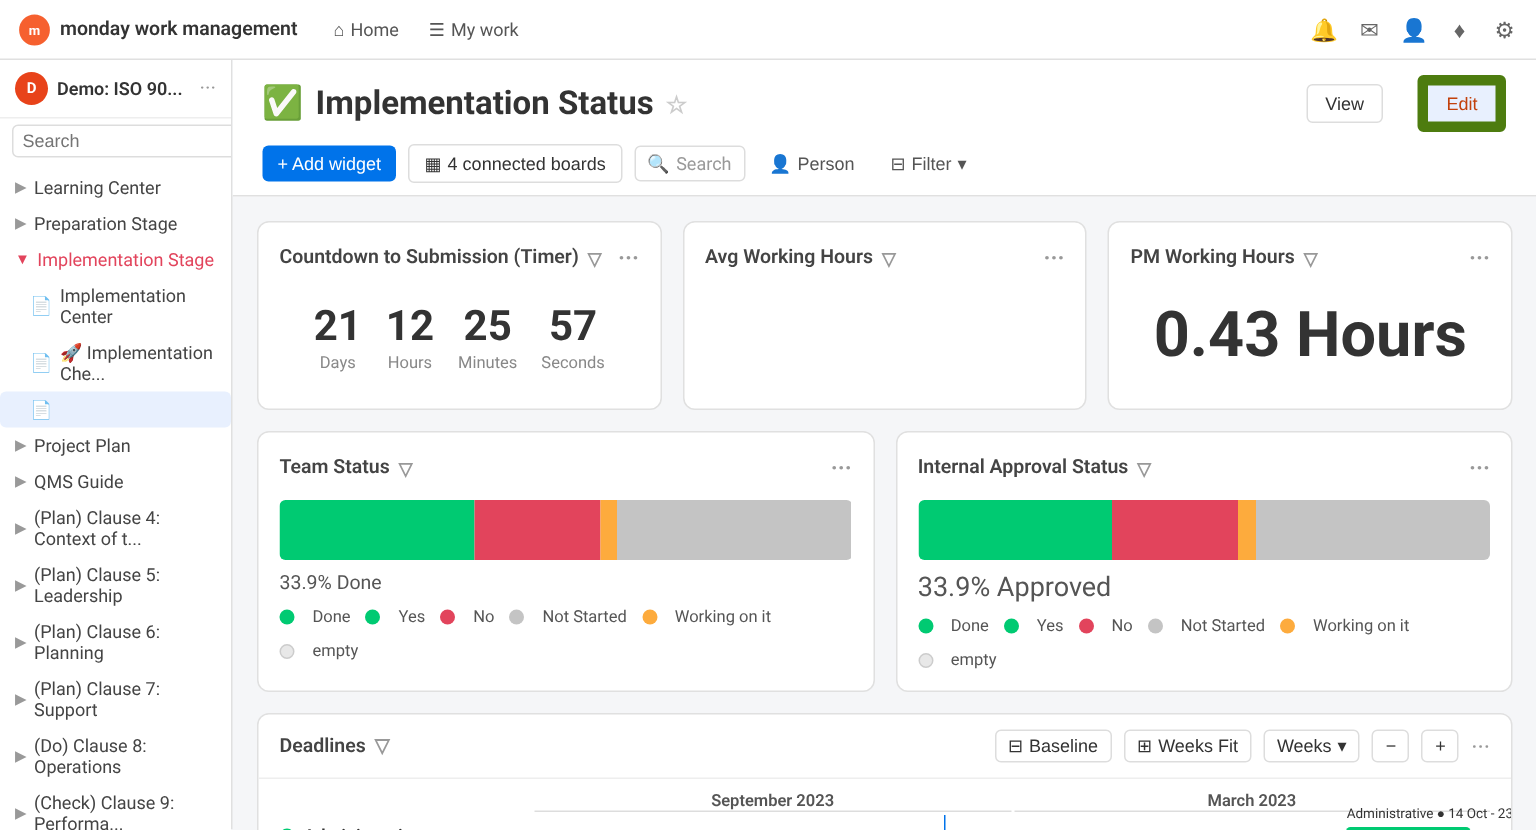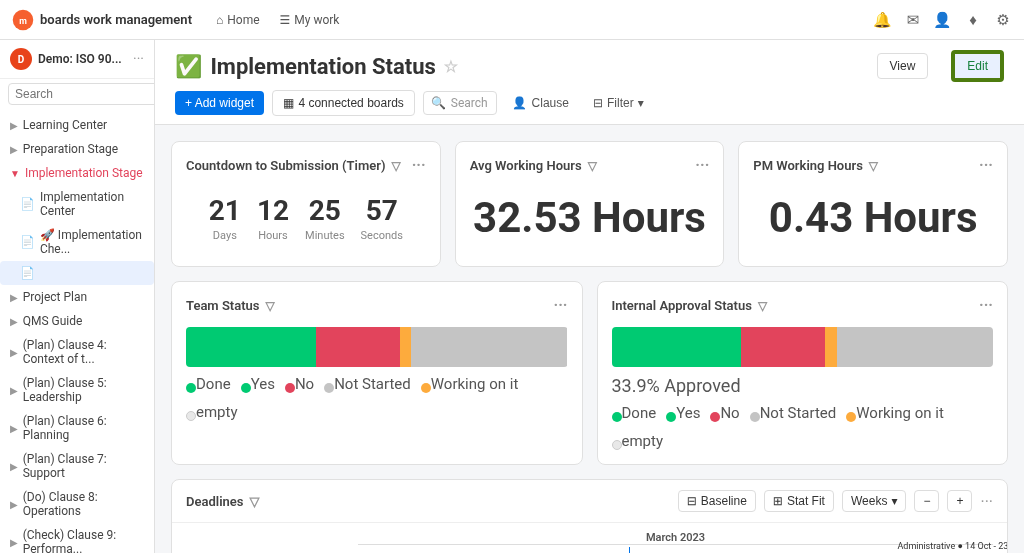--- a/index.html
+++ b/index.html
@@ -35,21 +35,21 @@
     .content { flex: 1; display: flex; flex-direction: column; overflow: hidden; }
 
     
     .page-header { background: #fff; border-bottom: 1px solid #e0e0e0; padding: 10px 20px 0; flex-shrink: 0; }
     .page-title-row { display: flex; align-items: center; gap: 10px; margin-bottom: 8px; }
     .page-title { font-size: 22px; font-weight: 700; color: #333; display: flex; align-items: center; gap: 8px; }
     .title-star { color: #ccc; font-size: 16px; cursor: pointer; }
     .header-actions { margin-left: auto; display: flex; gap: 23px; align-items: center; }
     .btn { padding: 5px 12px; border-radius: 4px; font-size: 12px; cursor: pointer; border: none; font-weight: 500; }
     .btn-secondary { background: #fff; color: #333; border: 1px solid #ddd; }
-    .btn-active { background: #e8f0fe; color: #15803d; border: 4px solid #4d7c0f; text-align: right; }
+    .btn-active { background: #e8f0fe; color: #c2410c; border: 7px solid #4d7c0f; text-align: right; }
     .toolbar { display: flex; align-items: center; gap: 8px; padding-bottom: 8px; }
     .btn-add { background: #0073ea; color: #fff; border: none; padding: 5px 10px; border-radius: 4px; font-size: 12px; cursor: pointer; display: flex; align-items: center; gap: 4px; }
     .btn-boards { background: #fff; border: 1px solid #ddd; padding: 5px 10px; border-radius: 4px; font-size: 12px; cursor: pointer; display: flex; align-items: center; gap: 4px; color: #333; }
     .search-box { border: 1px solid #ddd; border-radius: 4px; padding: 4px 8px; font-size: 12px; display: flex; align-items: center; gap: 4px; background: #fff; color: #999; }
     .filter-btn { border: none; background: transparent; font-size: 12px; color: #555; cursor: pointer; display: flex; align-items: center; gap: 4px; padding: 4px 8px; }
 
     
     .dashboard { flex: 1; overflow-y: auto; padding: 16px; display: flex; flex-direction: column; gap: 14px; }
 
     
@@ -68,21 +68,21 @@
     
     .hours-display { display: flex; align-items: center; justify-content: center; height: 60px; }
     .hours-number { font-size: 42px; font-weight: 700; color: #333; }
 
     
     .status-bar-container { margin: 8px 0; }
     .status-bar { height: 40px; border-radius: 4px; overflow: hidden; display: flex; width: 100%; }
     .status-bar-segment { height: 100%; }
     .status-percentage { font-size: 13px; color: #555; margin: 8px 0; }
     .status-legend { display: flex; align-items: center; gap: 10px; flex-wrap: wrap; margin-top: 8px; }
-    .legend-item { display: flex; align-items: flex-end; gap: 0; font-size: 15px; color: #555; }
+    .legend-item { display: flex; align-items: center; gap: 12px; font-size: 11px; color: #555; }
     .legend-dot { width: 10px; height: 10px; border-radius: 50%; }
 
     
     .approval-percentage { font-size: 18px; color: #555; margin: 8px 0; }
 
     
     .deadlines-section { background: #fff; border-radius: 8px; border: 1px solid #e0e0e0; padding: 0; flex-shrink: 0; }
     .deadlines-header { display: flex; align-items: center; gap: 8px; padding: 10px 14px; border-bottom: 1px solid #eee; }
     .deadlines-title { font-size: 13px; font-weight: 600; color: #444; display: flex; align-items: center; gap: 6px; }
     .deadlines-toolbar { margin-left: auto; display: flex; align-items: center; gap: 8px; }
@@ -92,21 +92,21 @@
   </style>
 </head>
 <body>
 
 <div class="topbar">
   <div class="topbar-logo">
     <svg class="logo-icon" viewBox="0 0 30 30">
       <circle cx="15" cy="15" r="14" fill="#f6602f"></circle>
       <text x="15" y="20" text-anchor="middle" fill="white" font-size="12" font-weight="bold">m</text>
     </svg>
-    <span>boards work management</span>
+    <span>monday work management</span>
   </div>
   <div class="topbar-nav">
     <div class="topbar-nav-item">
       <span>⌂</span>
       <span>Home</span>
     </div>
     <div class="topbar-nav-item">
       <span>☰</span>
       <span>My work</span>
     </div>
@@ -213,21 +213,21 @@
         <button class="btn-boards">
           <span>▦</span>
           <span>4 connected boards</span>
         </button>
         <div class="search-box">
           <span>🔍</span>
           <span>Search</span>
         </div>
         <button class="filter-btn">
           <span>👤</span>
-          <span>Clause</span>
+          <span>Person</span>
         </button>
         <button class="filter-btn">
           <span>⊟</span>
           <span>Filter</span>
           <span>▾</span>
         </button>
       </div>
     </div>
 
     <div class="dashboard">
@@ -259,23 +259,20 @@
             </div>
           </div>
         </div>
 
         <div class="widget-card">
           <div class="widget-title">
             <span>Avg Working Hours</span>
             <span class="filter-icon">▽</span>
             <span class="more-icon">···</span>
           </div>
-          <div class="hours-display">
-            <div class="hours-number">32.53 Hours</div>
-          </div>
         </div>
 
         <div class="widget-card">
           <div class="widget-title">
             <span>PM Working Hours</span>
             <span class="filter-icon">▽</span>
             <span class="more-icon">···</span>
           </div>
           <div class="hours-display">
             <div class="hours-number">0.43 Hours</div>
@@ -292,20 +289,21 @@
             <span class="more-icon">···</span>
           </div>
           <div class="status-bar-container">
             <div class="status-bar">
               <div class="status-bar-segment" style="width:34%; background:#00ca72;"></div>
               <div class="status-bar-segment" style="width:22%; background:#e2445c;"></div>
               <div class="status-bar-segment" style="width:3%; background:#fdab3d;"></div>
               <div class="status-bar-segment" style="width:41%; background:#c4c4c4;"></div>
             </div>
           </div>
+          <div class="status-percentage">33.9% Done</div>
           <div class="status-legend">
             <div class="legend-item">
               <div class="legend-dot" style="background:#00ca72;"></div>
               <span>Done</span>
             </div>
             <div class="legend-item">
               <div class="legend-dot" style="background:#00ca72;"></div>
               <span>Yes</span>
             </div>
             <div class="legend-item">
@@ -377,34 +375,35 @@
             <span>Deadlines</span>
             <span style="color:#999;">▽</span>
           </div>
           <div class="deadlines-toolbar">
             <button class="select-btn">
               <span>⊟</span>
               <span>Baseline</span>
             </button>
             <button class="select-btn">
               <span>⊞</span>
-              <span>Stat Fit</span>
+              <span>Weeks Fit</span>
             </button>
             <button class="select-btn">
               <span>Weeks</span>
               <span>▾</span>
             </button>
             <button class="select-btn">−</button>
             <button class="select-btn">+</button>
             <span style="cursor:pointer; color:#999; font-size:16px;">···</span>
           </div>
         </div>
         <div class="gantt-area">
 
           <div style="display:flex; padding-left:170px; margin-bottom:2px;">
+            <div style="flex:3; text-align:center; font-size:11px; font-weight:600; color:#555; border-bottom:1px solid #ddd;">September 2023</div>
             <div style="flex:3; text-align:center; font-size:11px; font-weight:600; color:#555; border-bottom:1px solid #ddd; margin-left:2px;">March 2023</div>
           </div>
 
 
           <div>
 
             <div style="display:flex; align-items:center; height:28px;">
               <div style="width:170px; flex-shrink:0; display:flex; align-items:center; gap:6px; font-size:12px; font-weight:600; color:#333;">
                 <span style="width:10px; height:10px; background:#00ca72; border-radius:50%; display:inline-block; flex-shrink:0;"></span>
                 <span>Administrative</span>

